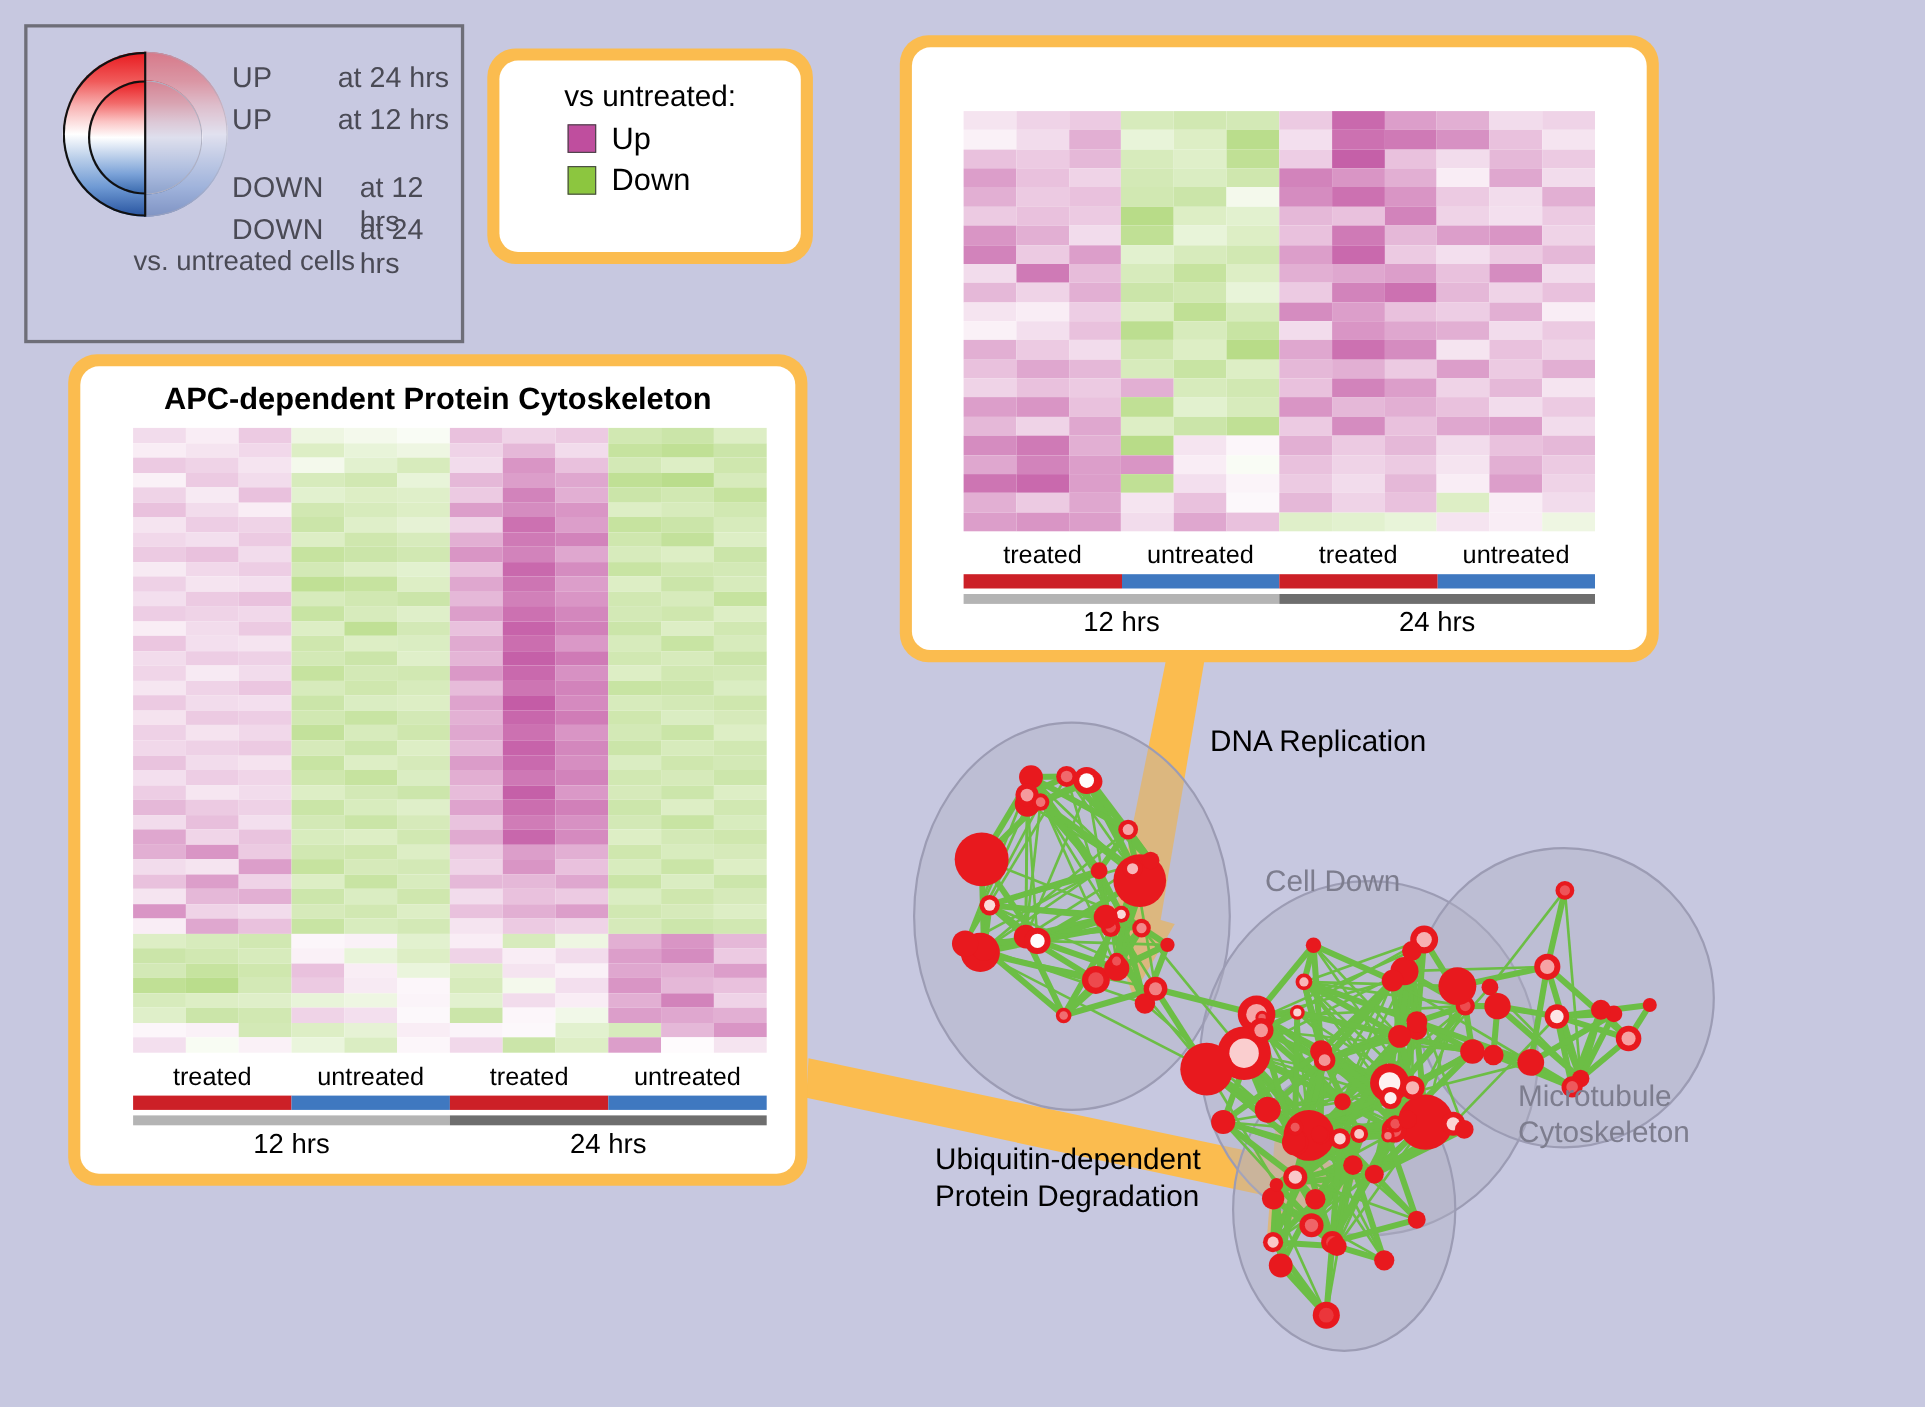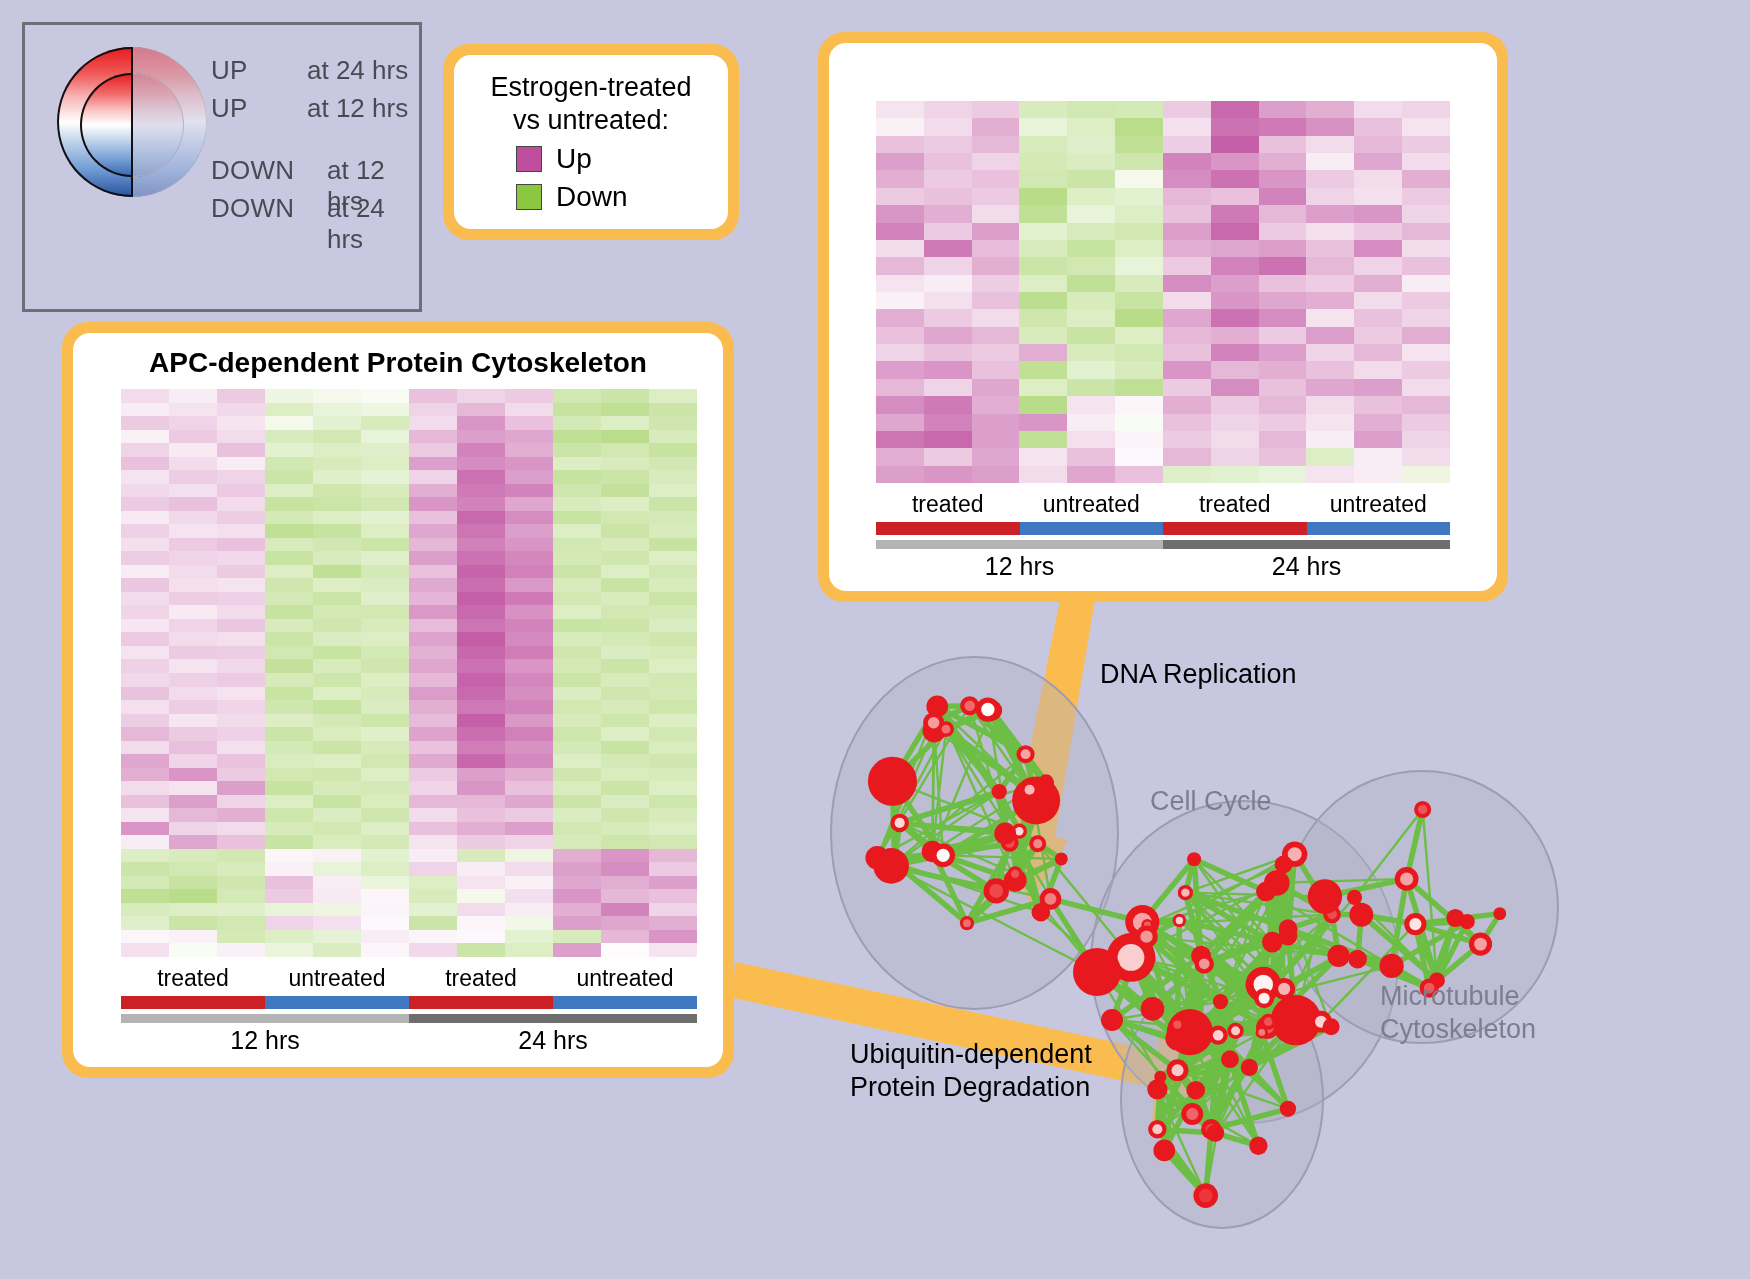--- a/index.html
+++ b/index.html
@@ -118,27 +118,27 @@
     <div class="lg-row" style="left:186px;top:30px;">UP</div>
     <div class="lg-tag" style="left:282px;top:30px;">at 24 hrs</div>
     <div class="lg-row" style="left:186px;top:68px;">UP</div>
     <div class="lg-tag" style="left:282px;top:68px;">at 12 hrs</div>
     <div class="lg-row" style="left:186px;top:130px;">DOWN</div>
     <div class="lg-tag" style="left:302px;top:130px;">at 12 hrs</div>
     <div class="lg-row" style="left:186px;top:168px;">DOWN</div>
     <div class="lg-tag" style="left:302px;top:168px;">at 24 hrs</div>
 
     <div class="foot">
+      <div>vs. untreated cells</div>
     </div>
   </div>
 
   <div class="card" id="updown-legend">
     <div class="card-inner">
       <div class="t">
-        <div>Estrogen-treated</div>
         <div>vs untreated:</div>
       </div>
       <div class="sw-row">
         <span class="sw" id="sw-up" style="background: rgb(191, 78, 158);"></span>
         <span class="sw-lbl">Up</span>
       </div>
       <div class="sw-row">
         <span class="sw" id="sw-down" style="background: rgb(140, 198, 63);"></span>
         <span class="sw-lbl">Down</span>
       </div>
@@ -1708,20 +1708,20 @@
           <g>
             <circle cx="297" cy="352" r="24" fill="#e8191e"></circle>
           </g>
           <g>
             <circle cx="312" cy="400" r="11" fill="#e8191e"></circle>
           </g>
         </g>
     </svg>
 
     <div class="net-label lbl-dark" style="left:300px;top:38px;">DNA Replication</div>
-    <div class="net-label lbl-grey" style="left:350px;top:165px;">Cell Cycle</div>
+    <div class="net-label lbl-grey" style="left:350px;top:165px;">Cell Down</div>
     <div class="net-label lbl-grey" style="left:580px;top:360px;">Microtubule
 Cytoskeleton</div>
     <div class="net-label lbl-dark" style="left:50px;top:418px;">Ubiquitin-dependent
 Protein Degradation</div>
   </div>
 
 </div>
 
 </body></html>

